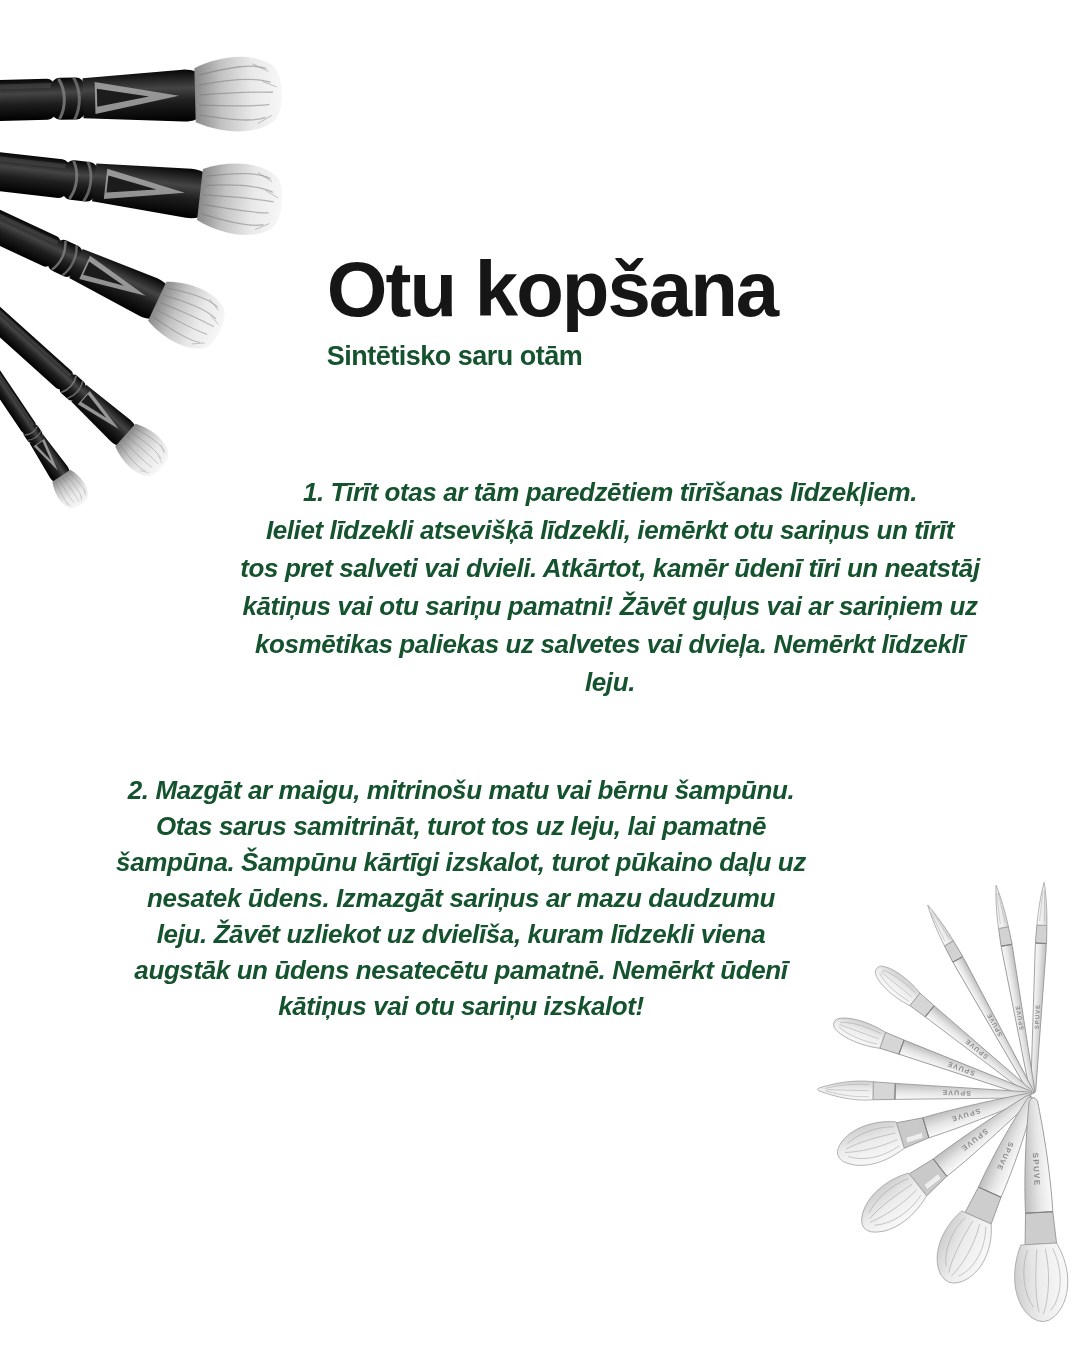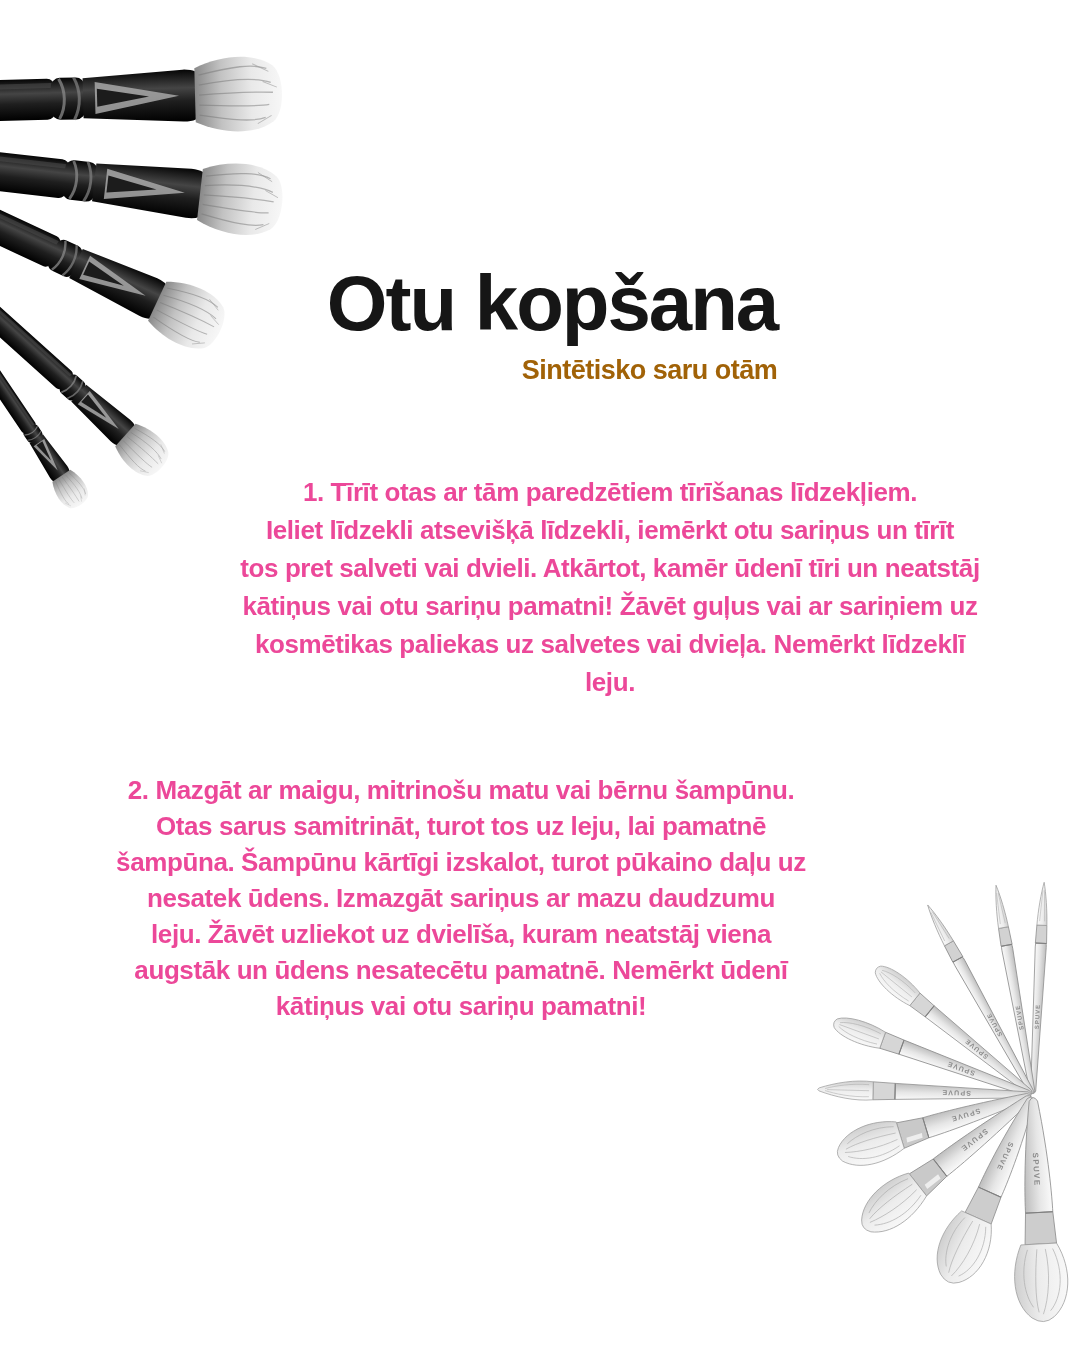--- a/index.html
+++ b/index.html
@@ -8,36 +8,37 @@
     width:1080px;height:1350px;
     background:#ffffff;
     overflow:hidden;
     font-family:"Liberation Sans","DejaVu Sans",sans-serif;
     color:#1a1a1a;
   }
   .deco-svg{position:absolute;pointer-events:none;}
   .tl-brushes{left:0;top:0;}
   .br-brushes{left:780px;top:855px;}
   .header{
-    position:absolute;left:552px;top:264px;
+    position:absolute;left:552px;top:250px;
     transform:translateX(-50%);
-    text-align:right;white-space:nowrap;
+    text-align:left;white-space:nowrap;
   }
   .title{
     font-size:78px;font-weight:700;letter-spacing:-2px;line-height:1;
     color:#161616;
   }
   .subtitle{
     font-size:27px;font-weight:700;letter-spacing:-0.5px;
-    margin-top:13px;color:#a16207;
+    margin-top:13px;color:#14532d;
   }
   .para{
     position:absolute;text-align:center;
     font-weight:700;font-size:26px;letter-spacing:-0.4px;
-    color:#ec4899;
+    color:#14532d;
+    font-style:italic;
   }
   .para .line{white-space:nowrap;}
   .p1{left:160px;top:473px;width:900px;line-height:38px;}
   .p2{left:46px;top:772px;width:830px;line-height:36px;}
 </style>
 </head>
 <body>
 
 <div class="page">
 
@@ -103,23 +104,23 @@
     <div class="line">kātiņus vai otu sariņu pamatni! Žāvēt guļus vai ar sariņiem uz</div>
     <div class="line">kosmētikas paliekas uz salvetes vai dvieļa. Nemērkt līdzeklī</div>
     <div class="line">leju.</div>
   </section>
 
   <section class="para p2">
     <div class="line">2. Mazgāt ar maigu, mitrinošu matu vai bērnu šampūnu.</div>
     <div class="line">Otas sarus samitrināt, turot tos uz leju, lai pamatnē</div>
     <div class="line">šampūna. Šampūnu kārtīgi izskalot, turot pūkaino daļu uz</div>
     <div class="line">nesatek ūdens. Izmazgāt sariņus ar mazu daudzumu</div>
-    <div class="line">leju. Žāvēt uzliekot uz dvielīša, kuram neatstāj viena</div>
+    <div class="line">leju. Žāvēt uzliekot uz dvielīša, kuram līdzekli viena</div>
     <div class="line">augstāk un ūdens nesatecētu pamatnē. Nemērkt ūdenī</div>
-    <div class="line">kātiņus vai otu sariņu pamatni!</div>
+    <div class="line">kātiņus vai otu sariņu izskalot!</div>
   </section>
 
   <svg class="deco-svg br-brushes" width="300" height="495" viewBox="0 0 300 495" aria-hidden="true">
     <defs>
       <linearGradient id="skH" x1="0" y1="0" x2="0" y2="1">
         <stop offset="0" stop-color="#fafafa"></stop>
         <stop offset="0.45" stop-color="#e6e6e6"></stop>
         <stop offset="1" stop-color="#bdbdbd"></stop>
       </linearGradient>
       <linearGradient id="skB" x1="0" y1="0" x2="0" y2="1">

